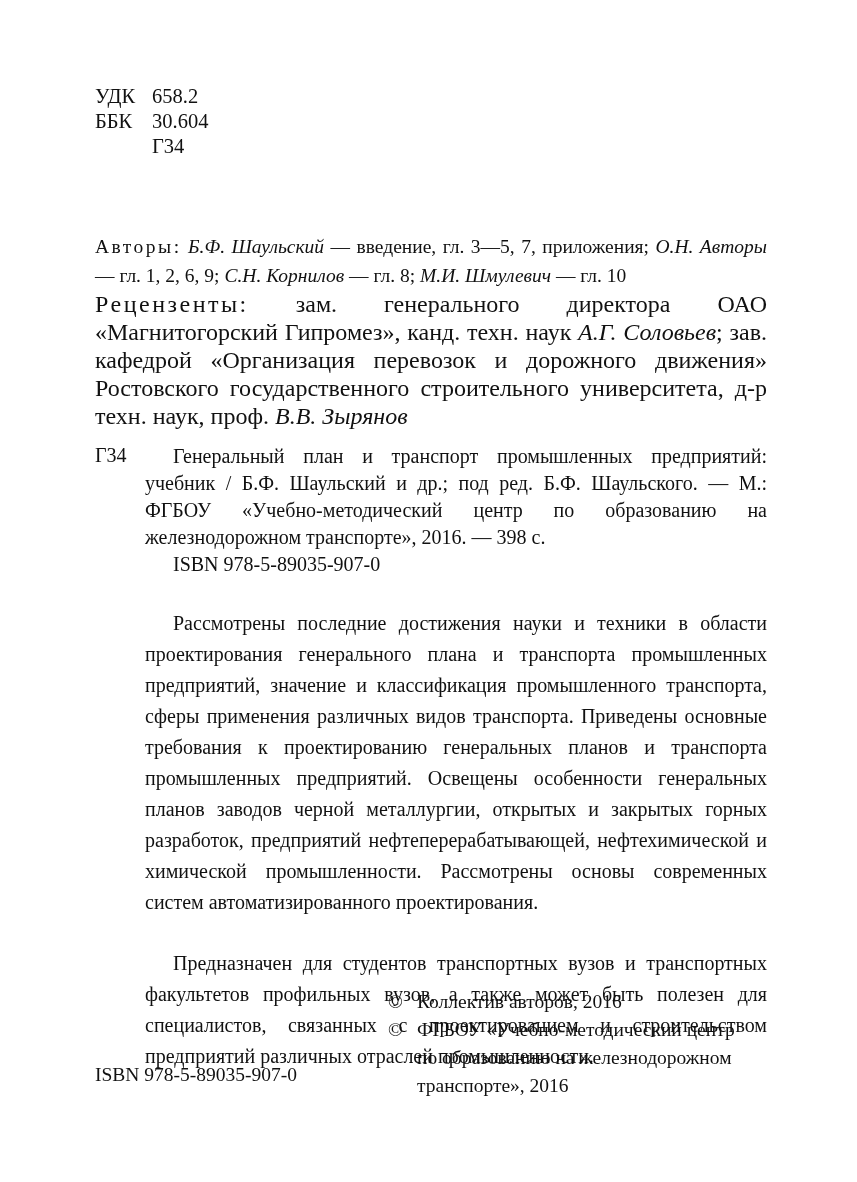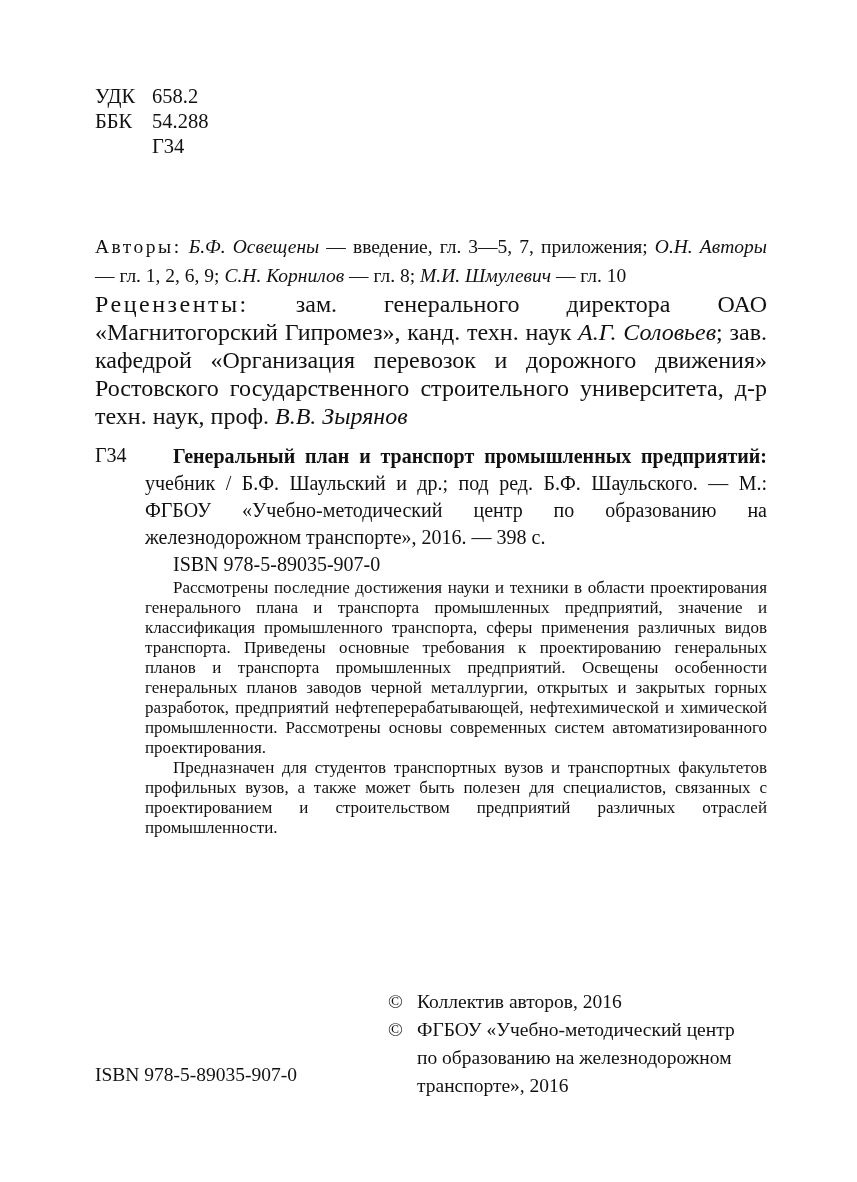--- a/index.html
+++ b/index.html
@@ -59,31 +59,32 @@
     left: 145px;
     top: 443px;
     width: 622px;
   }
   .bib {
     font-size: 20px;
     line-height: 27px;
     text-align: justify;
     text-indent: 28px;
   }
-  .bib .run-bold { font-weight: bold; margin-top: 14px; }
+  .bib .run-bold { font-weight: normal; margin-top: 14px; }
   .isbn-line {
     font-size: 20px;
     line-height: 27px;
     text-indent: 28px;
   }
   .annot {
-    font-size: 17px;
-    line-height: 20px;
+    font-size: 20px;
+    line-height: 31px;
     text-align: justify;
     text-indent: 28px;
+    margin-top: 30px;
   }
   .annot:first-of-type { margin-top: 0; }
 
   .bottom-codes {
     margin-top: 8px;
     font-size: 19.5px;
     line-height: 27px;
     text-align: right;
   }
 
@@ -116,29 +117,29 @@
 
 <div class="page">
 
   <div class="top-codes">
     <div class="code-row">
       <span>УДК</span>
       <span>658.2</span>
     </div>
     <div class="code-row">
       <span>ББК</span>
-      <span>54.288</span>
+      <span>30.604</span>
     </div>
     <div class="code-row">
       <span></span>
       <span>Г34</span>
     </div>
   </div>
 
-  <p class="authors"><span class="run-spaced">Авторы:</span><span> </span><span class="run-italic">Б.Ф. Освещены</span><span> — введение, гл. 3—5, 7, приложения; </span><span class="run-italic">О.Н. Авторы</span><span> — гл. 1, 2, 6, 9; </span><span class="run-italic">С.Н. Корнилов</span><span> — гл. 8; </span><span class="run-italic">М.И. Шмулевич</span><span> — гл. 10</span></p>
+  <p class="authors"><span class="run-spaced">Авторы:</span><span> </span><span class="run-italic">Б.Ф. Шаульский</span><span> — введение, гл. 3—5, 7, приложения; </span><span class="run-italic">О.Н. Авторы</span><span> — гл. 1, 2, 6, 9; </span><span class="run-italic">С.Н. Корнилов</span><span> — гл. 8; </span><span class="run-italic">М.И. Шмулевич</span><span> — гл. 10</span></p>
 
   <p class="reviewers"><span class="run-spaced">Рецензенты:</span><span> зам. генерального директора ОАО «Магнитогорский Гипромез», канд. техн. наук </span><span class="run-italic">А.Г. Соловьев</span><span>; зав. кафедрой «Организация перевозок и дорожного движения» Ростовского государственного строительного университета, д-р техн. наук, проф. </span><span class="run-italic">В.В. Зырянов</span></p>
 
   <div class="catalog-code">Г34</div>
 
   <div class="catalog-flow">
     <p class="bib"><span class="run-bold">Генеральный план и транспорт промышленных предприятий:</span><span> учебник / Б.Ф. Шаульский и др.; под ред. Б.Ф. Шаульского. — М.: ФГБОУ «Учебно-методический центр по образованию на железнодорожном транспорте», 2016. — 398 с.</span></p>
     <p class="isbn-line">ISBN 978-5-89035-907-0</p>
     <p class="annot">Рассмотрены последние достижения науки и техники в области проектирования генерального плана и транспорта промышленных предприятий, значение и классификация промышленного транспорта, сферы применения различных видов транспорта. Приведены основные требования к проектированию генеральных планов и транспорта промышленных предприятий. Освещены особенности генеральных планов заводов черной металлургии, открытых и закрытых горных разработок, предприятий нефтеперерабатывающей, нефтехимической и химической промышленности. Рассмотрены основы современных систем автоматизированного проектирования.</p>
     <p class="annot">Предназначен для студентов транспортных вузов и транспортных факультетов профильных вузов, а также может быть полезен для специалистов, связанных с проектированием и строительством предприятий различных отраслей промышленности.</p>

